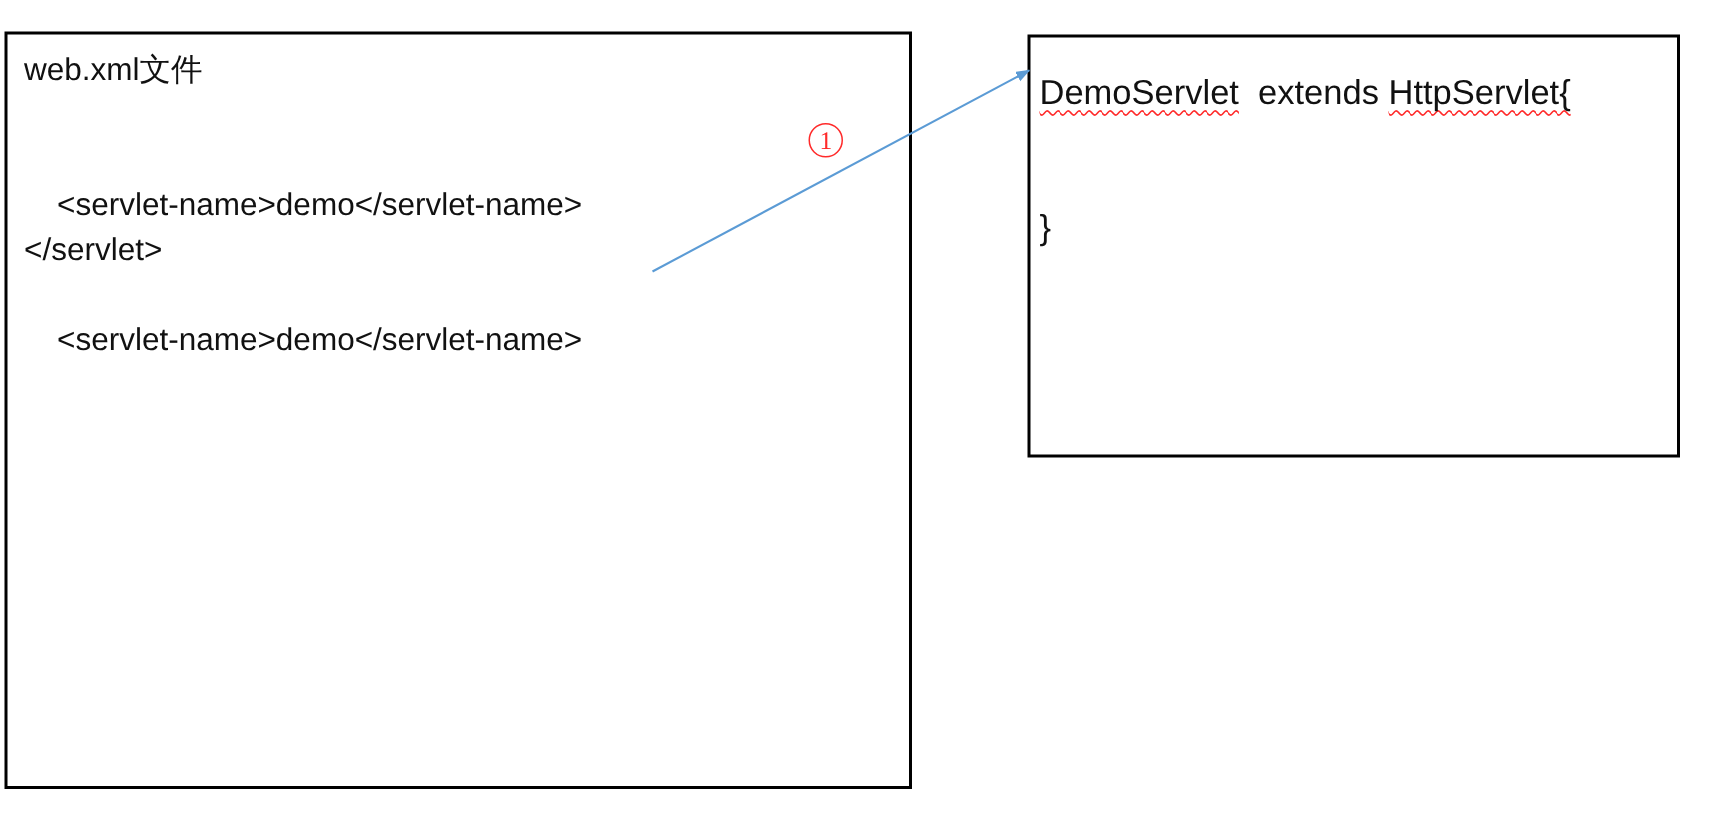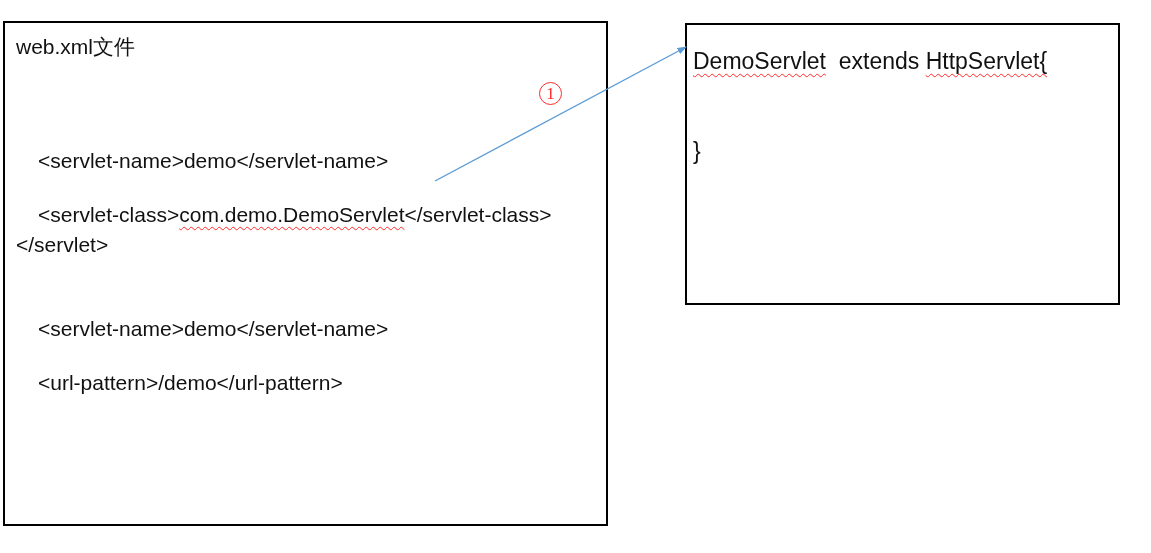--- a/index.html
+++ b/index.html
@@ -35,21 +35,21 @@
     left:685px; top:23px;
     width:435px; height:282px;
     padding:21px 6px 0 6px;
     font-size:23px;
     line-height:30px;
   }
   .line{
     height:30px;
     white-space:pre-wrap;
   }
-  .line.ind{ padding-left:22px;margin-top:24px; }
+  .line.ind{ padding-left:22px; }
   .sp{
     text-decoration-line:underline;
     text-decoration-style:wavy;
     text-decoration-color:var(--squiggle);
     text-decoration-thickness:1px;
     text-underline-offset:4px;
     text-decoration-skip-ink:none;
   }
   .overlay{
     position:absolute;
@@ -79,25 +79,23 @@
   }
 </style>
 </head>
 <body>
 
 <div class="box webxml-box">
   <div class="line">web.xml文件</div>
   <div class="line blank"></div>
   <div class="line blank"></div>
   <div class="line ind">&lt;servlet-name&gt;demo&lt;/servlet-name&gt;</div>
-  <div class="line ind"><span>&lt;servlet-class&gt;</span><span class="sp">com.demo.DemoServlet</span><span>&lt;/servlet-class&gt;</span></div>
   <div class="line">&lt;/servlet&gt;</div>
   <div class="line blank"></div>
   <div class="line ind">&lt;servlet-name&gt;demo&lt;/servlet-name&gt;</div>
-  <div class="line ind">&lt;url-pattern&gt;/demo&lt;/url-pattern&gt;</div>
 </div>
 
 <div class="box java-box">
   <div class="line"><span class="sp">DemoServlet</span><span>  extends </span><span class="sp">HttpServlet{</span></div>
   <div class="line blank"></div>
   <div class="line blank"></div>
   <div class="line">}</div>
 </div>
 
 <svg class="overlay" viewBox="0 0 1151 553" xmlns="http://www.w3.org/2000/svg">

